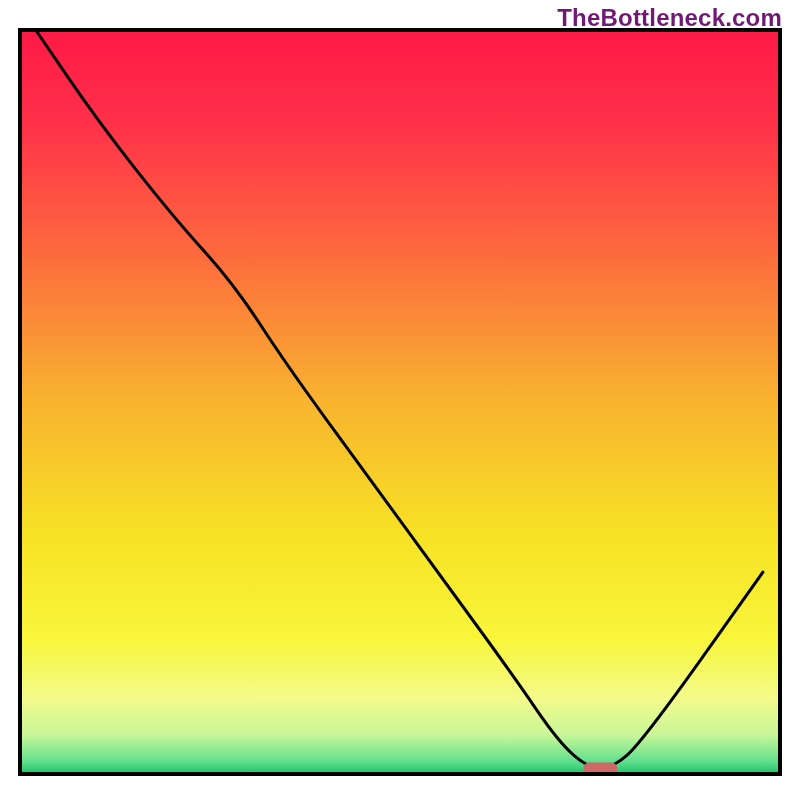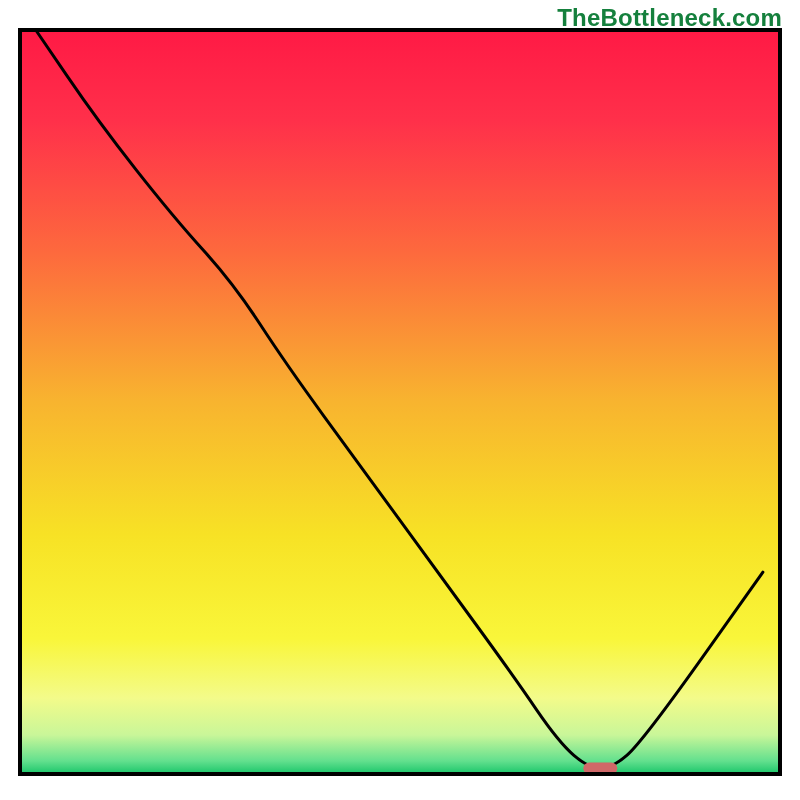--- a/index.html
+++ b/index.html
@@ -14,21 +14,21 @@
     position: relative;
     width: 800px;
     height: 800px;
   }
   .watermark {
     position: absolute;
     top: 4px;
     right: 18px;
     font-size: 24px;
     font-weight: 600;
-    color: #15803d;
+    color: #701a75;
     letter-spacing: 0.2px;
     z-index: 5;
   }
   svg {
     display: block;
   }
 </style>
 </head>
 <body>
 

